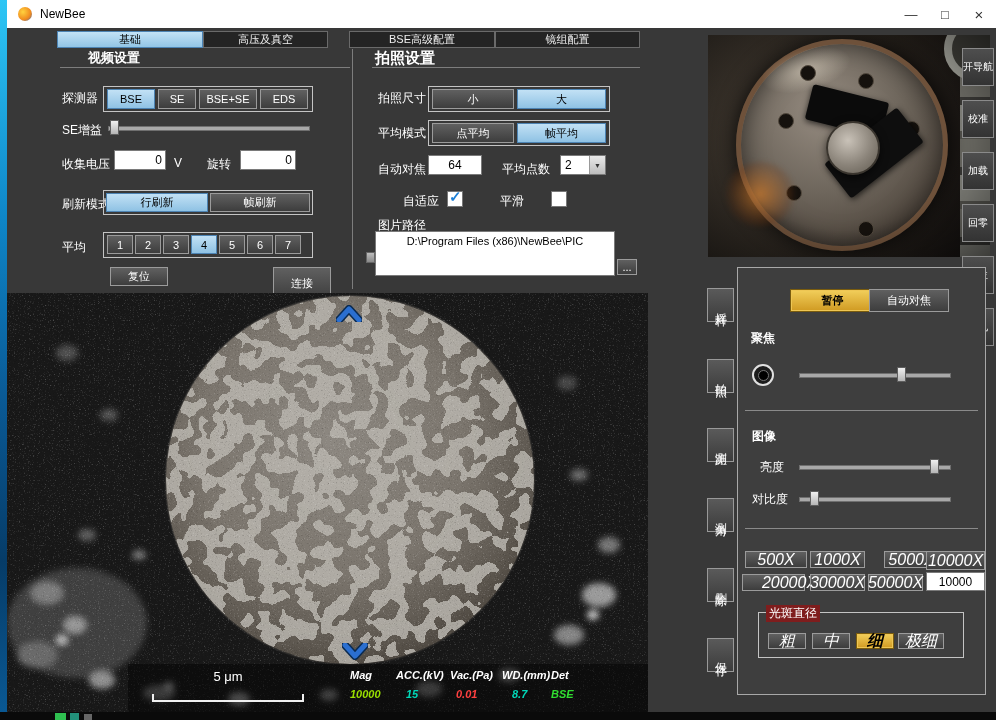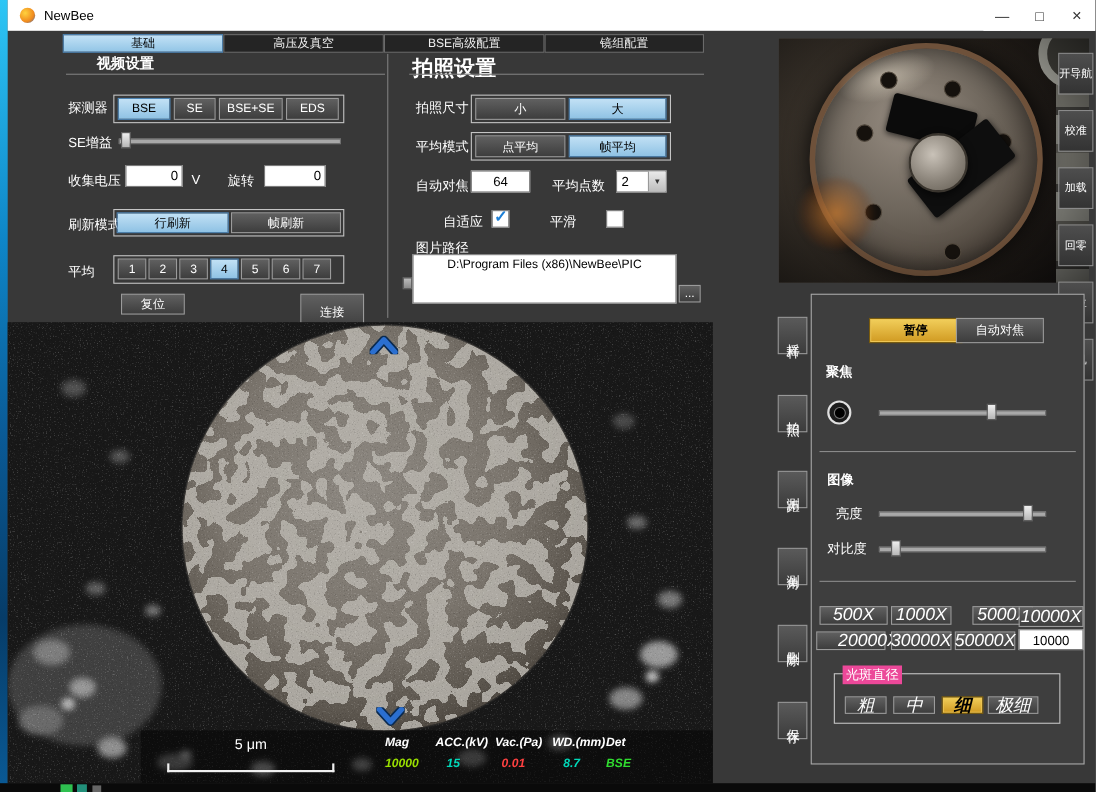--- a/index.html
+++ b/index.html
@@ -56,27 +56,27 @@
 
   <div class="abs" style="left:7px;top:0;width:989px;height:28px;background:#ffffff;"></div>
   <div class="abs" style="left:18px;top:7px;width:14px;height:14px;border-radius:50%;
               background:radial-gradient(circle at 35% 35%,#ffd23e,#f08a1e 60%,#2a66c8);"></div>
   <div class="abs" style="left:40px;top:7px;font-size:12px;color:#000;">NewBee</div>
   <div class="winbtn" style="left:894px;">—</div>
   <div class="winbtn" style="left:928px;">□</div>
   <div class="winbtn" style="left:962px;font-size:15px;">×</div>
 
   <div class="tab sel" style="left:57px;top:31px;width:146px;">基础</div>
-  <div class="tab" style="left:203px;top:31px;width:146px;">高压及真空</div>
+  <div class="tab" style="left:203px;top:31px;width:125px;">高压及真空</div>
   <div class="tab" style="left:349px;top:31px;width:146px;">BSE高级配置</div>
   <div class="tab" style="left:495px;top:31px;width:145px;">镜组配置</div>
 
   <div class="lbl" style="left:88px;top:49px;font-size:13px;font-weight:bold;">视频设置</div>
   <div class="hline" style="left:60px;top:67px;width:290px;"></div>
-  <div class="lbl" style="left:375px;top:49px;font-size:19px;font-weight:bold;">拍照设置</div>
+  <div class="lbl" style="left:375px;top:49px;font-size:15px;font-weight:bold;">拍照设置</div>
   <div class="hline" style="left:372px;top:67px;width:268px;"></div>
   <div class="vline" style="left:352px;top:49px;height:240px;"></div>
 
   <div class="lbl" style="left:62px;top:90px;">探测器</div>
   <div class="grp" style="left:103px;top:86px;width:210px;height:26px;"></div>
   <div class="btn sel" style="left:107px;top:89px;width:48px;height:20px;">BSE</div>
   <div class="btn" style="left:158px;top:89px;width:38px;height:20px;">SE</div>
   <div class="btn" style="left:199px;top:89px;width:58px;height:20px;">BSE+SE</div>
   <div class="btn" style="left:260px;top:89px;width:48px;height:20px;">EDS</div>
 
@@ -310,21 +310,21 @@
   <div class="btn small" style="left:745px;top:551px;width:62px;height:17px;">500X</div>
   <div class="btn small" style="left:810px;top:551px;width:55px;height:17px;">1000X</div>
   <div class="btn small" style="left:868px;top:551px;width:55px;height:17px;margin-left:16px;">5000X</div>
   <div class="btn small" style="left:926px;top:551px;width:59px;height:19px;">10000X</div>
   <div class="btn small" style="left:742px;top:574px;width:63px;height:17px;padding-left:32px;">20000X</div>
   <div class="btn small" style="left:810px;top:574px;width:55px;height:17px;">30000X</div>
   <div class="btn small" style="left:868px;top:574px;width:55px;height:17px;">50000X</div>
   <input class="inp" style="left: 926px; top: 572px; width: 59px; height: 19px;" value="10000">
 
   <div class="grp" style="left:758px;top:612px;width:206px;height:46px;"></div>
-  <div class="lbl" style="left:766px;top:605px;background:#ec4899;padding:0 3px;font-size:12px;">光斑直径</div>
+  <div class="lbl" style="left:766px;top:605px;background:#7f1d1d;padding:0 3px;font-size:12px;">光斑直径</div>
   <div class="btn small" style="left:768px;top:633px;width:38px;height:16px;">粗</div>
   <div class="btn small" style="left:812px;top:633px;width:38px;height:16px;">中</div>
   <div class="btn small gold" style="left:856px;top:633px;width:38px;height:16px;">细</div>
   <div class="btn small" style="left:898px;top:633px;width:46px;height:16px;">极细</div>
 
   <div class="abs" style="left:0;top:712px;width:996px;height:8px;background:#0a0a0a;"></div>
   <div class="abs" style="left:55px;top:713px;width:11px;height:7px;background:#2fc050;"></div>
   <div class="abs" style="left:70px;top:713px;width:9px;height:7px;background:#22907a;"></div>
   <div class="abs" style="left:84px;top:714px;width:8px;height:6px;background:#666;"></div>
 

